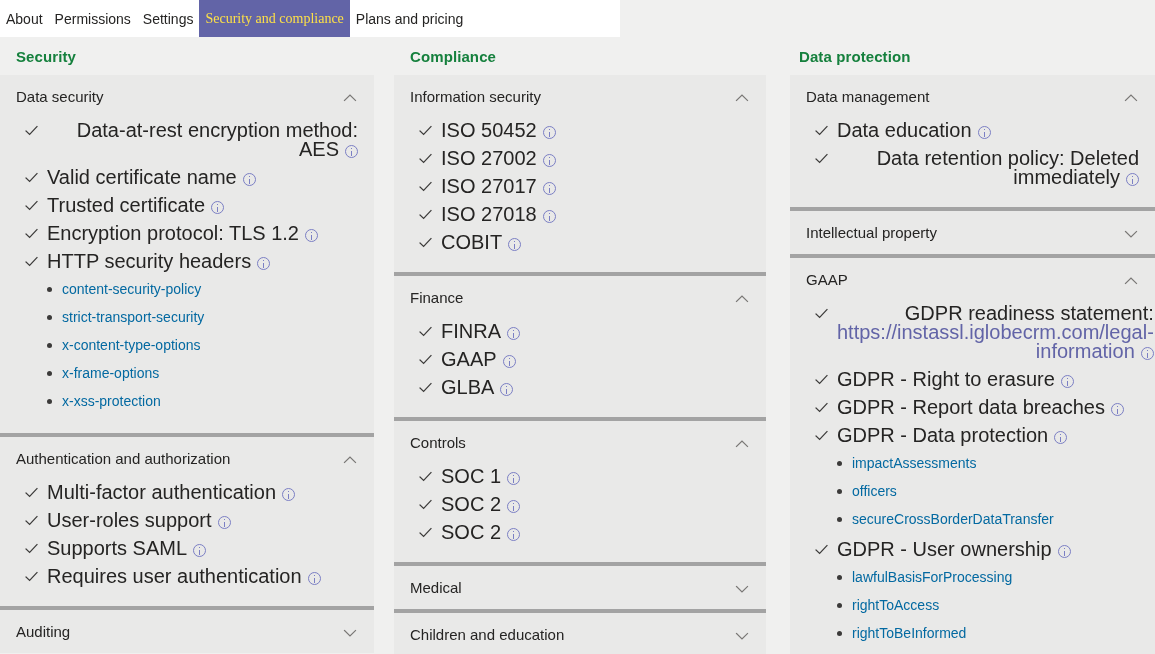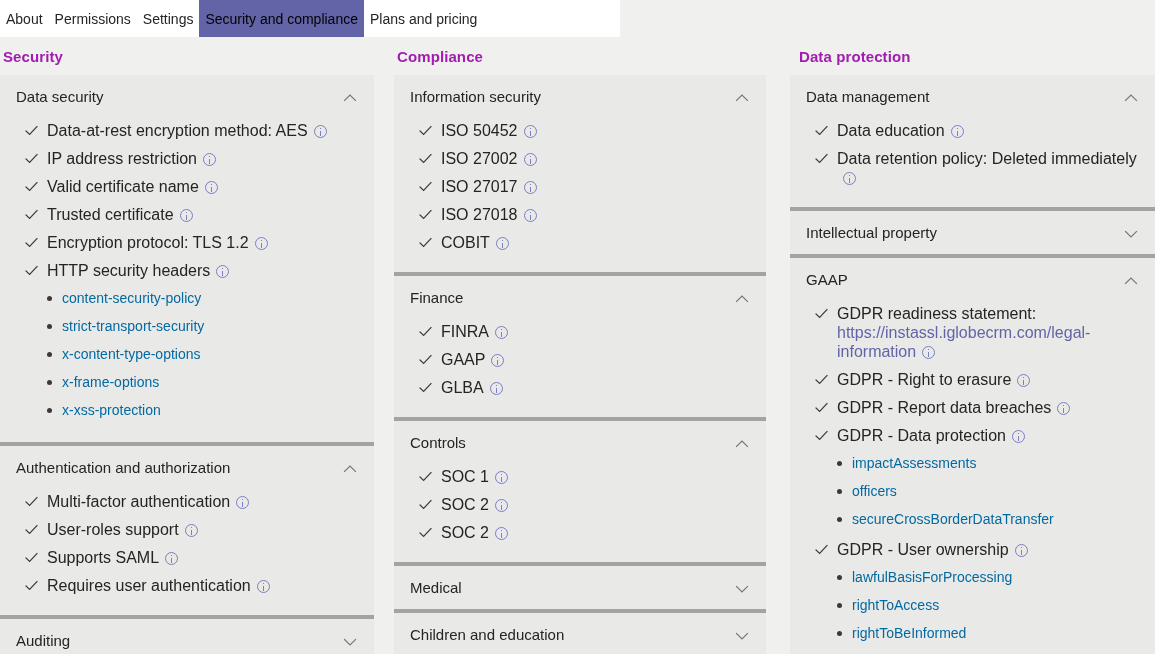--- a/index.html
+++ b/index.html
@@ -32,21 +32,22 @@
     padding: 0 6px;
     font-size: 14px;
     color: #252423;
     cursor: pointer;
     white-space: nowrap;
     position: relative;
     background: #ffffff;
   }
   .tab.active {
     background: #6264a7;
-    color: #000000;
+    color: #fde047;
+    font-family: Liberation Serif, serif;
   }
   .tabbar-rest {
     flex: 1;
     background: #ffffff;
   }
 
   
   .columns {
     display: flex;
     padding-top: 11px;
@@ -58,22 +59,22 @@
   }
   .col-1 { width: 374px; margin-left: 0px; }
   .col-gap-1 { width: 20px; }
   .col-2 { width: 372px; }
   .col-gap-2 { width: 24px; }
   .col-3 { width: 365px; }
 
   .col-title {
     font-size: 15px;
     font-weight: bold;
-    color: #a21caf;
-    padding: 0 0 10px 3px;
+    color: #15803d;
+    padding: 0 0 10px 16px;
     letter-spacing: 0.1px;
   }
   .col-3 .col-title { padding-left: 9px; }
 
   .card-stack {
     background: #e9e9e8;
     overflow: hidden;
   }
 
   .section { background: #e9e9e8; }
@@ -113,23 +114,24 @@
     flex: 0 0 auto;
     width: 14px;
     height: 19px;
     margin-right: 8px;
     margin-left: 9px;
     display: block;
   }
   .check svg { display: block; margin-top: 4px; }
 
   .feature-text {
-    font-size: 16px;
+    font-size: 20px;
     color: #252423;
     line-height: 19px;
+    text-align: right;
   }
   .feature-text .lnk {
     color: #6264a7;
     text-decoration: none;
     cursor: pointer;
   }
 
   .info {
     display: inline-block;
     width: 13px;
@@ -219,28 +221,20 @@
                 </svg>
               </span>
               <span class="feature-text"><span>Data-at-rest encryption method: AES</span><span class="info"></span></span>
             </div>
             <div class="feature">
               <span class="check">
                 <svg width="13" height="11" viewBox="0 0 13 11">
                   <path d="M1 6 L4.6 9.5 L12 1.5" fill="none" stroke="#3b3a39" stroke-width="1.2" stroke-linecap="square"></path>
                 </svg>
               </span>
-              <span class="feature-text"><span>IP address restriction</span><span class="info"></span></span>
-            </div>
-            <div class="feature">
-              <span class="check">
-                <svg width="13" height="11" viewBox="0 0 13 11">
-                  <path d="M1 6 L4.6 9.5 L12 1.5" fill="none" stroke="#3b3a39" stroke-width="1.2" stroke-linecap="square"></path>
-                </svg>
-              </span>
               <span class="feature-text"><span>Valid certificate name</span><span class="info"></span></span>
             </div>
             <div class="feature">
               <span class="check">
                 <svg width="13" height="11" viewBox="0 0 13 11">
                   <path d="M1 6 L4.6 9.5 L12 1.5" fill="none" stroke="#3b3a39" stroke-width="1.2" stroke-linecap="square"></path>
                 </svg>
               </span>
               <span class="feature-text"><span>Trusted certificate</span><span class="info"></span></span>
             </div>

